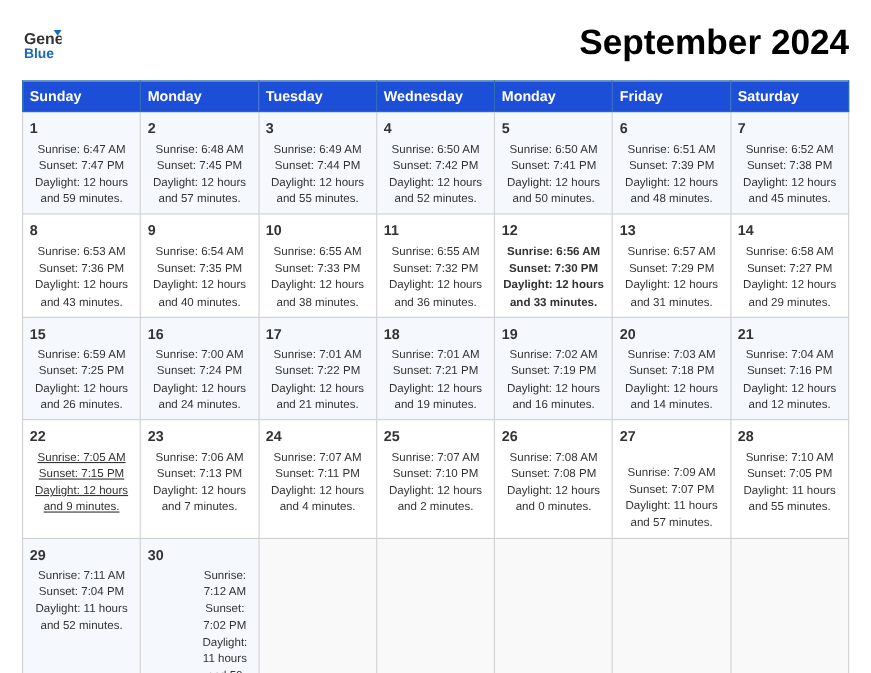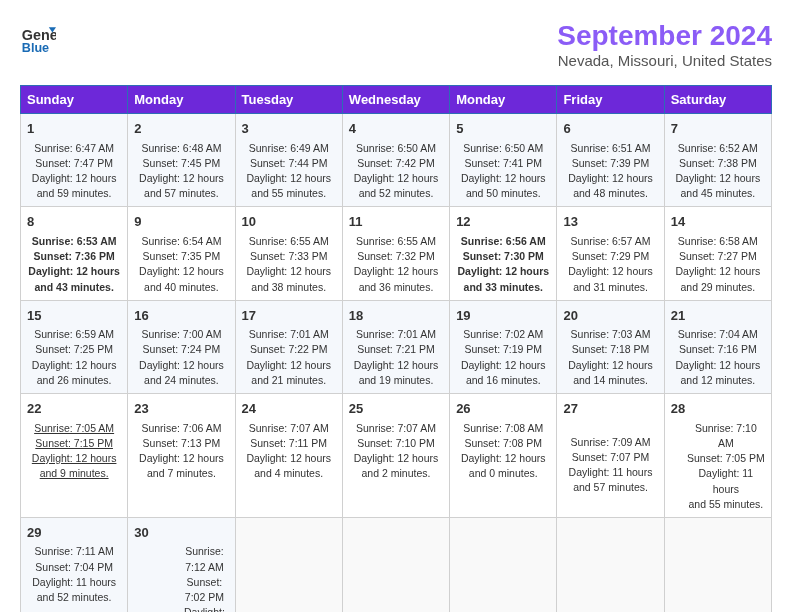--- a/index.html
+++ b/index.html
@@ -22,35 +22,35 @@
       gap: 4px;
     }
     .logo-icon {
       width: 36px;
       height: 36px;
     }
     .title-block {
       text-align: right;
     }
     .calendar-title {
-      font-size: 28px;
+      font-size: 32px;
       font-weight: bold;
-      color: #8b5cf6;
+      color: #000000;
     }
     .calendar-subtitle {
       font-size: 15px;
       color: #555;
     }
     table {
       width: 100%;
       border-collapse: collapse;
       font-size: 11px;
     }
     thead tr th {
-      background-color: #6d28d9;
+      background-color: #1d4ed8;
       color: #fff;
       padding: 6px 6px;
       text-align: left;
       font-size: 13px;
       font-weight: bold;
       border: 1px solid #2d6db5;
     }
     tbody tr td {
       vertical-align: top;
       padding: 5px 6px;
@@ -89,21 +89,20 @@
 <div class="header">
   <div class="logo">
     <svg class="logo-icon" viewBox="0 0 40 40">
       <text x="2" y="22" font-size="16" font-weight="bold" fill="#333">General</text>
       <text x="2" y="36" font-size="14" font-weight="bold" fill="#1a6bb5">Blue</text>
       <polygon points="32,8 40,8 36,14" fill="#1a6bb5"></polygon>
     </svg>
   </div>
   <div class="title-block">
     <div class="calendar-title">September 2024</div>
-    <div class="calendar-subtitle">Nevada, Missouri, United States</div>
   </div>
 </div>
 
 <table>
   <thead>
     <tr>
       <th>Sunday</th>
       <th>Monday</th>
       <th>Tuesday</th>
       <th>Wednesday</th>
@@ -160,21 +159,21 @@
           <span class="day-num">7</span>
           <div class="day-detail" style="white-space: pre-line;">Sunrise: 6:52 AM
 Sunset: 7:38 PM
 Daylight: 12 hours
 and 45 minutes.</div>
         </td>
       </tr>
       <tr>
         <td>
           <span class="day-num">8</span>
-          <div class="day-detail" style="white-space: pre-line; font-weight: bold;">Sunrise: 6:53 AM
+          <div class="day-detail" style="white-space: pre-line;">Sunrise: 6:53 AM
 Sunset: 7:36 PM
 Daylight: 12 hours
 and 43 minutes.</div>
         </td>
         <td>
           <span class="day-num">9</span>
           <div class="day-detail" style="white-space: pre-line;">Sunrise: 6:54 AM
 Sunset: 7:35 PM
 Daylight: 12 hours
 and 40 minutes.</div>
@@ -304,21 +303,21 @@
         </td>
         <td>
           <span class="day-num">27</span>
           <div class="day-detail" style="white-space: pre-line; margin-top: 16px;">Sunrise: 7:09 AM
 Sunset: 7:07 PM
 Daylight: 11 hours
 and 57 minutes.</div>
         </td>
         <td>
           <span class="day-num">28</span>
-          <div class="day-detail" style="white-space: pre-line; margin-left: 16px;">Sunrise: 7:10 AM
+          <div class="day-detail" style="white-space: pre-line;">Sunrise: 7:10 AM
 Sunset: 7:05 PM
 Daylight: 11 hours
 and 55 minutes.</div>
         </td>
       </tr>
       <tr>
         <td>
           <span class="day-num">29</span>
           <div class="day-detail" style="white-space: pre-line;">Sunrise: 7:11 AM
 Sunset: 7:04 PM

